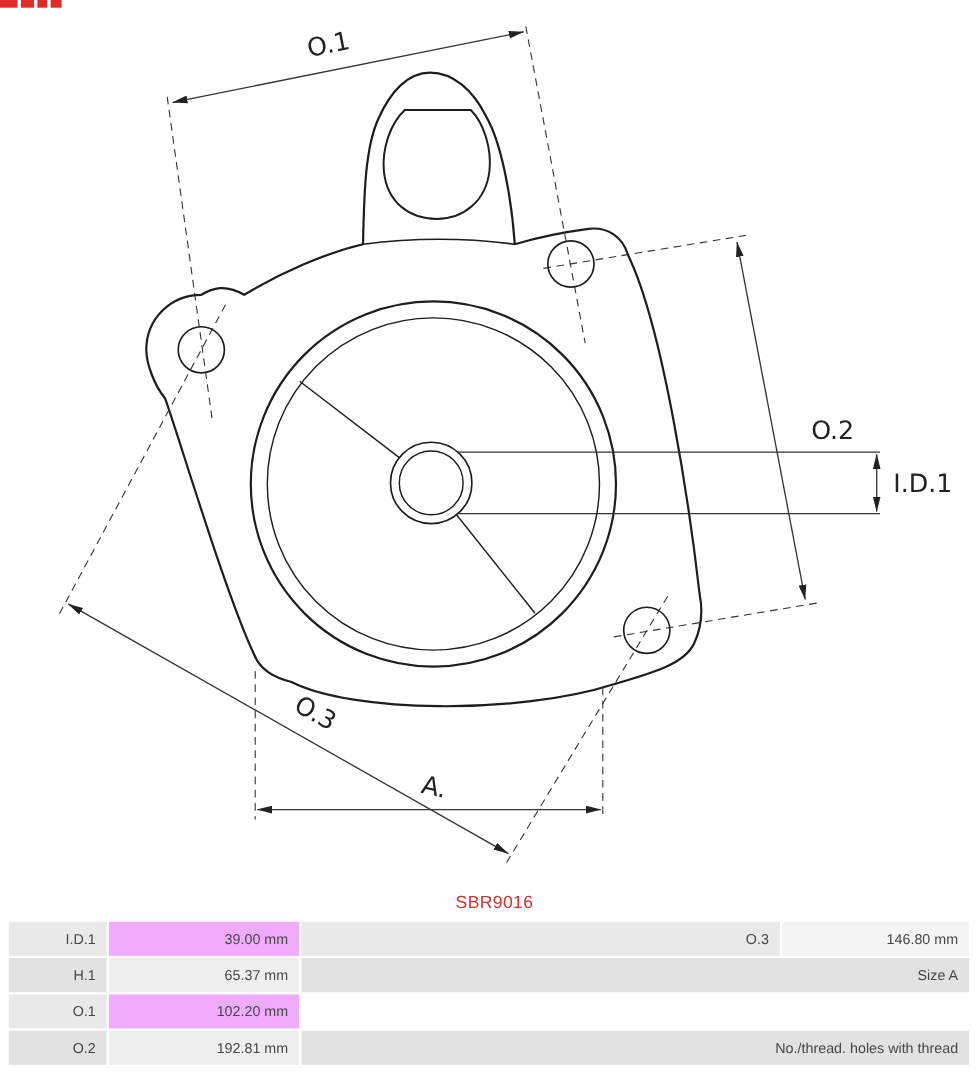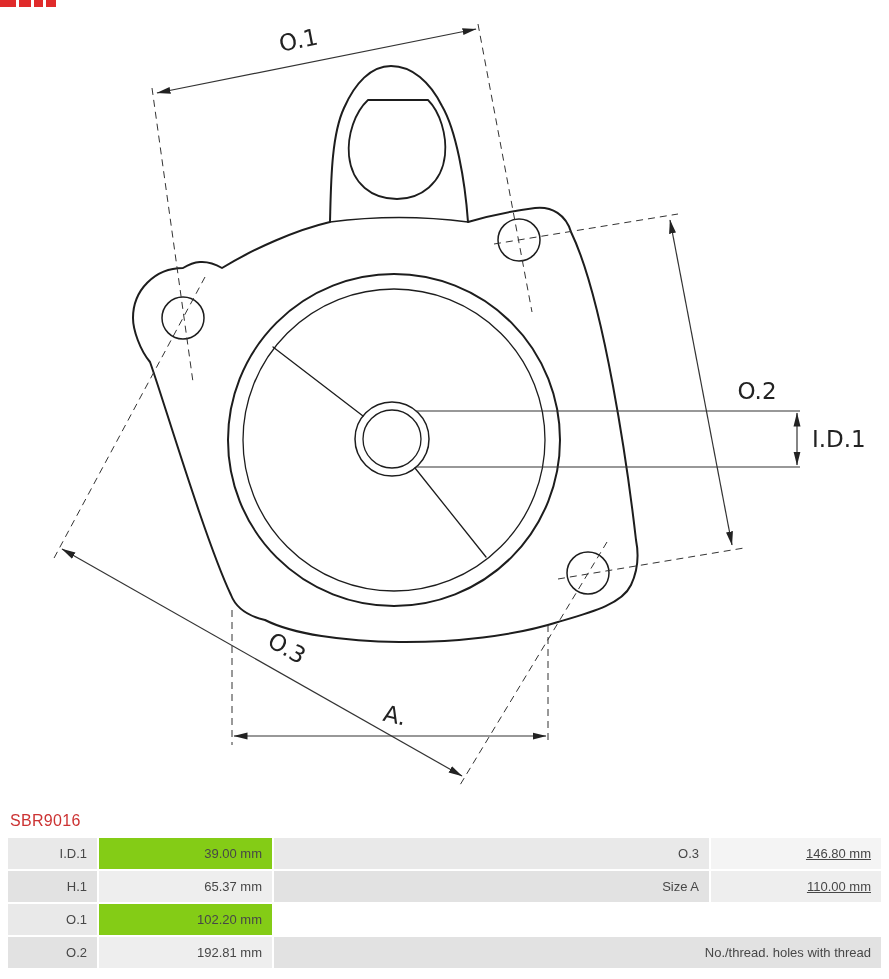--- a/index.html
+++ b/index.html
@@ -11,29 +11,29 @@
   .logo-fragment { position:absolute; top:0; left:0; width:58px; height:7px; display:flex; gap:3px; }
   .logo-fragment i { display:block; background:#e02b2b; height:100%; }
   .logo-fragment i:nth-child(1){ width:16px; }
   .logo-fragment i:nth-child(2){ width:12px; }
   .logo-fragment i:nth-child(3){ width:9px; }
   .logo-fragment i:nth-child(4){ width:10px; }
 
   svg.drawing { display:block; }
   svg text { font-family:"DejaVu Sans", "Liberation Sans", sans-serif; }
 
-  .part-number { color:#cc3333; font-size:16px; margin:6px 0 8px 10px; letter-spacing:0.3px; }
+  .part-number { color:#cc3333; font-size:16px; margin:6px 0 8px 10px; letter-spacing:0.3px;text-align:center; }
 
   .spec-table { margin:0 8px; }
   .spec-row { display:flex; gap:2px; margin-bottom:2px; height:31px; font-size:13px; color:#474747; }
   .cell { display:flex; align-items:center; justify-content:flex-end; padding:0 10px; box-sizing:border-box; }
   .c1 { width:89px;  background:#e9e9e9; }
-  .c2 { width:173px; background:#84cc16; }
+  .c2 { width:173px; background:#f0abfc; }
   .c3 { flex:1;      background:#e9e9e9; }
-  .c4 { width:170px; background:#f4f4f4;text-decoration:underline; }
+  .c4 { width:170px; background:#f4f4f4; }
   .spec-row:nth-child(even) .c1, .spec-row:nth-child(even) .c3 { background:#e2e2e2; }
   .spec-row:nth-child(even) .c2, .spec-row:nth-child(even) .c4 { background:#eeeeee; }
 </style>
 </head>
 <body>
 
 <div class="logo-fragment">
     <i></i>
     <i></i>
     <i></i>
@@ -124,21 +124,20 @@
   <div class="spec-row">
     <div class="cell c1">I.D.1</div>
     <div class="cell c2">39.00 mm</div>
     <div class="cell c3">O.3</div>
     <div class="cell c4">146.80 mm</div>
   </div>
   <div class="spec-row">
     <div class="cell c1">H.1</div>
     <div class="cell c2">65.37 mm</div>
     <div class="cell c3">Size A</div>
-    <div class="cell c4">110.00 mm</div>
   </div>
   <div class="spec-row">
     <div class="cell c1">O.1</div>
     <div class="cell c2">102.20 mm</div>
   </div>
   <div class="spec-row">
     <div class="cell c1">O.2</div>
     <div class="cell c2">192.81 mm</div>
     <div class="cell c3">No./thread. holes with thread</div>
   </div>

